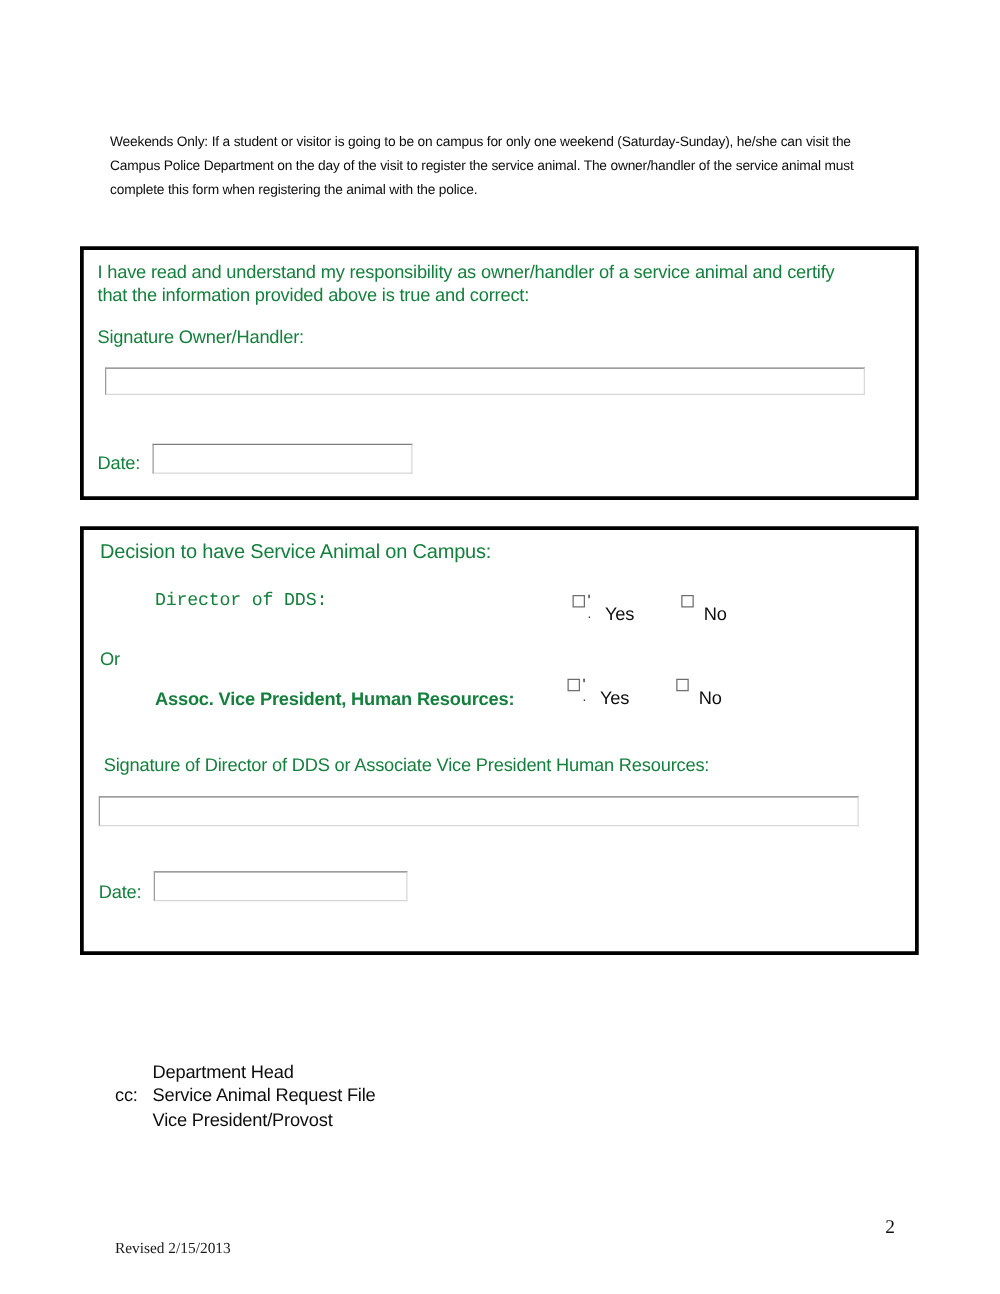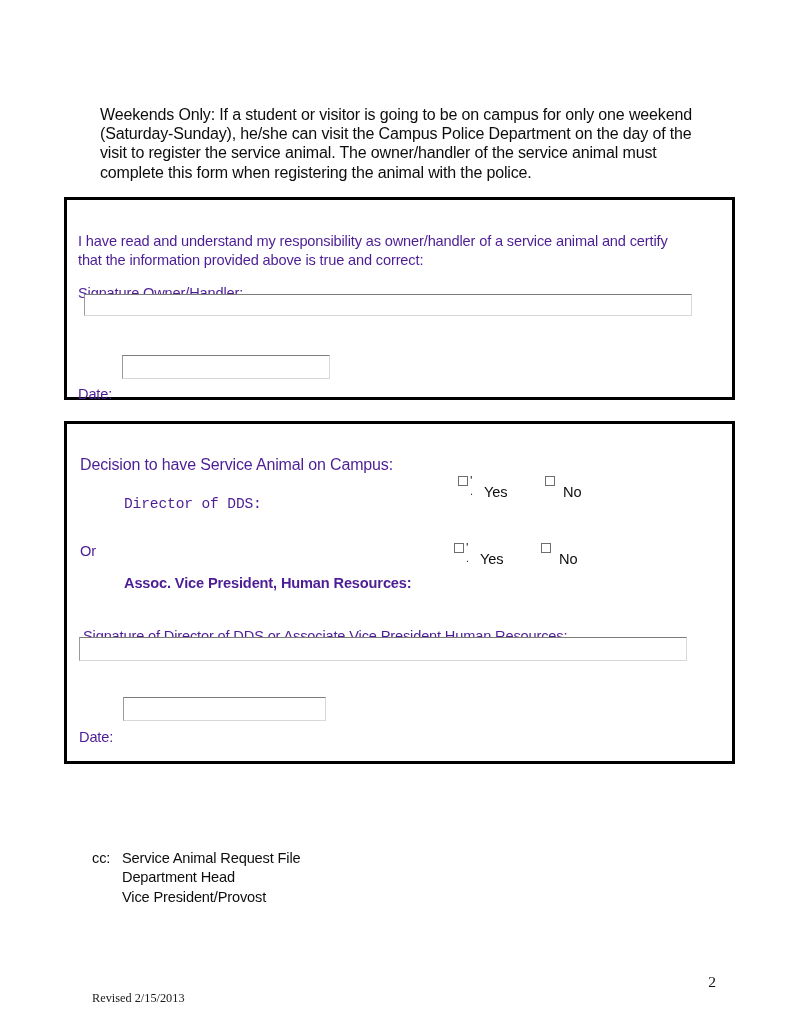--- a/index.html
+++ b/index.html
@@ -17,24 +17,24 @@
     width: 800px;
     height: 1035px;
     background: #ffffff;
     overflow: hidden;
     box-sizing: border-box;
   }
 
   
   .intro {
     position: absolute;
-    left: 100px;
+    left: 88px;
     top: 88px;
     width: 606px;
-    font-size: 16px;
+    font-size: 11px;
     line-height: 19.2px;
     color: #0d0d0d;
     letter-spacing: -0.15px;
     margin-top: 17px;
   }
 
   
   .form-box {
     position: absolute;
     left: 64px;
@@ -43,24 +43,23 @@
     background: #ffffff;
     box-sizing: border-box;
   }
   #box-certify { top: 197px; height: 203px; }
   #box-decision { top: 421px; height: 343px; }
 
   .box-text {
     position: absolute;
     font-size: 14.6px;
     line-height: 19.2px;
-    color: #4c1d95;
+    color: #15803d;
     letter-spacing: -0.15px;
     white-space: nowrap;
-    margin-top: 23px;
   }
   .box-text.wrap { white-space: normal; }
 
   
   .certify-statement {
     left: 11px;
     top: 9px;
     width: 615px;
   }
   .sig-label-1 { left: 11px; top: 61px; }
@@ -247,26 +246,26 @@
 
     <input class="field" id="sig-field-2" type="text" value="" style="">
 
     <div class="box-text date-label-2">Date:</div>
 
     <input class="field" id="date-field-2" type="text" value="" style="">
   </div>
 
   <div class="cc-block">
     <div class="cc-row">
+      <span class="cc-spacer"></span>
+      <span class="cc-value">Department Head</span>
+    </div>
+    <div class="cc-row">
       <span class="cc-prefix">cc:</span>
       <span class="cc-value">Service Animal Request File</span>
-    </div>
-    <div class="cc-row">
-      <span class="cc-spacer"></span>
-      <span class="cc-value">Department Head</span>
     </div>
     <div class="cc-row">
       <span class="cc-spacer"></span>
       <span class="cc-value">Vice President/Provost</span>
     </div>
   </div>
 
   <div class="page-number">2</div>
 
   <div class="revised">Revised 2/15/2013</div>

